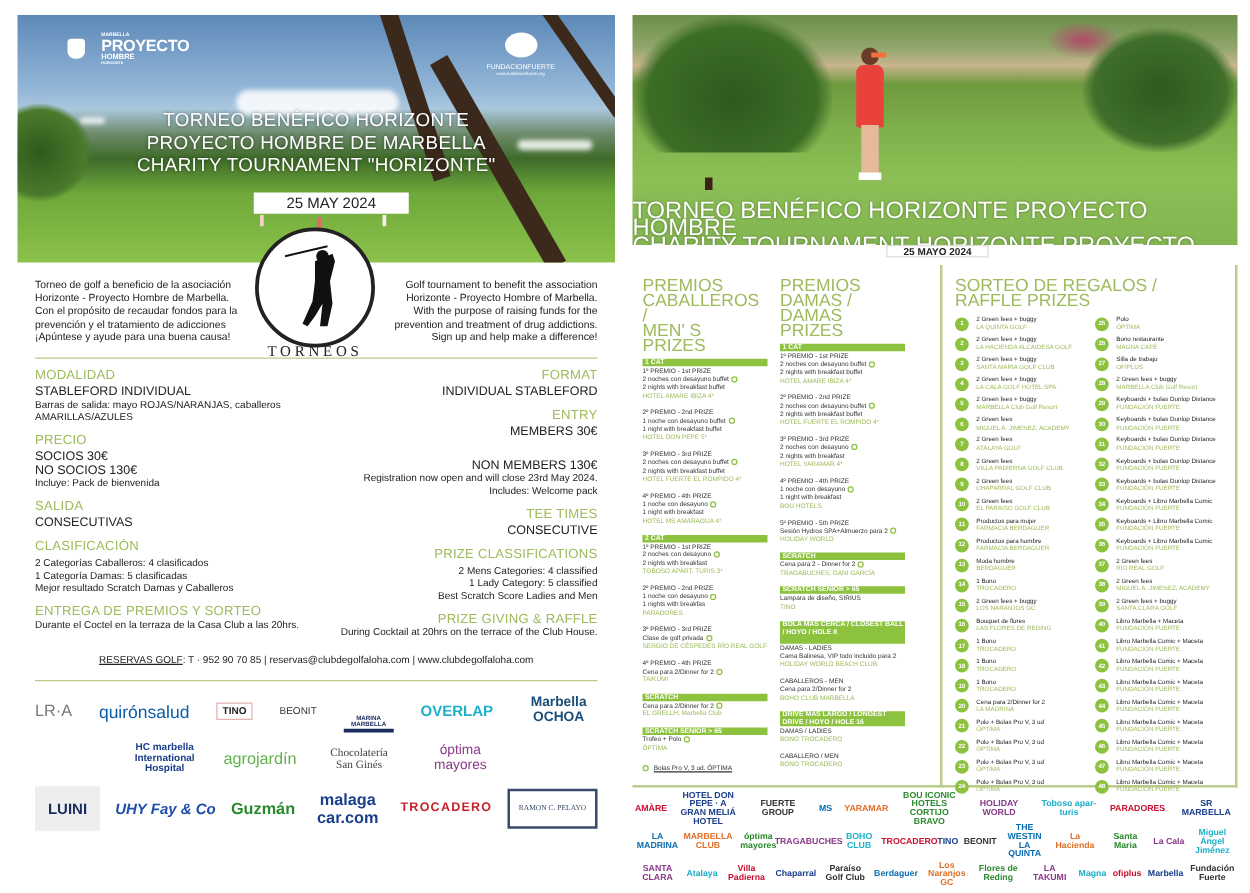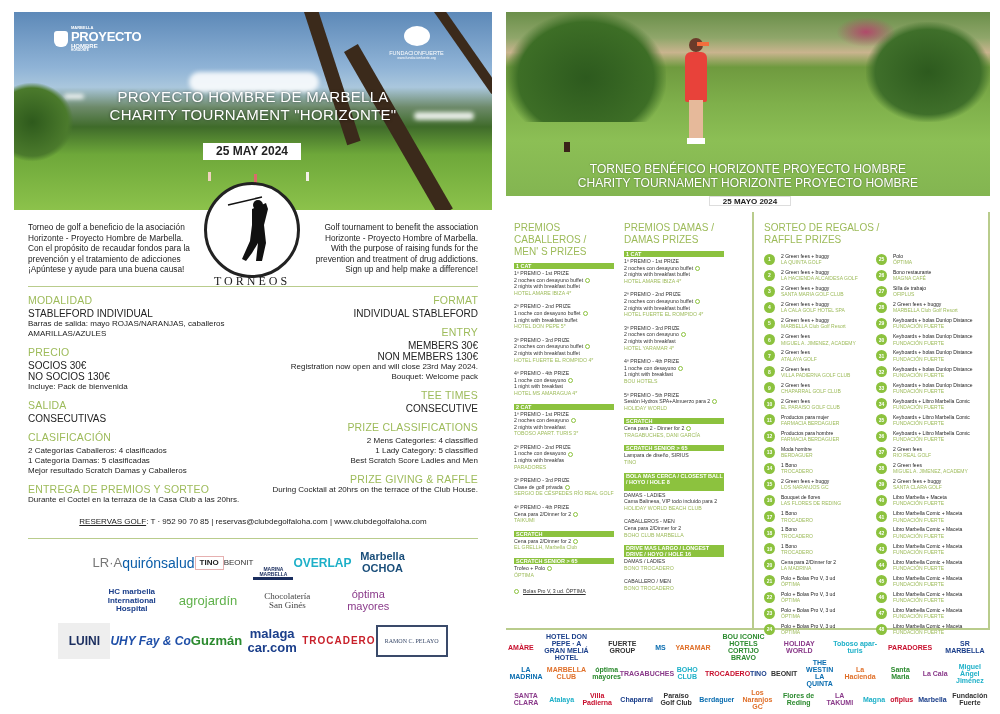--- a/index.html
+++ b/index.html
@@ -21,34 +21,34 @@
 .intro .r{width:170px;text-align:right}
 .rule{height:1px;background:#b9cc8c;margin:0 14px}
 .cols{display:flex;justify-content:space-between;padding:0 14px}
 .col{width:48%}
 .col.r{text-align:right}
 .h{color:#9dbb5a;font-size:10.5px;margin-top:7px;letter-spacing:.2px}
 .big{font-size:10px;color:#222;margin-top:2px}
 .small{font-size:8px;line-height:10px;color:#222}
 .reservas{text-align:center;font-size:8px;margin-top:12px}
 .reservas u{text-decoration:underline}
-.logos-row{display:flex;justify-content:center;align-items:center;padding:0 14px}
+.logos-row{display:flex;justify-content:space-between;align-items:center;padding:0 14px}
 .logo{font-weight:bold;font-size:11px;display:flex;align-items:center;justify-content:center;text-align:center;line-height:1.05}
 #right .hero{height:184px;background:linear-gradient(180deg,#6b8f4a 0%,#8fa66a 14%,#c9b48e 22%,#6f9a3f 30%,#7fb04b 50%,#8cbf55 70%,#83b551 100%)}
 .golfer{position:absolute;left:175px;top:18px;width:28px;height:120px}
 .golfer .body{position:absolute;left:4px;top:22px;width:22px;height:50px;background:#e8423a;border-radius:6px 6px 2px 2px}
 .golfer .head{position:absolute;left:8px;top:8px;width:14px;height:14px;background:#6b3b2a;border-radius:50%}
 .golfer .visor{position:absolute;left:16px;top:12px;width:12px;height:4px;background:#f36d3d}
 .golfer .legs{position:absolute;left:8px;top:70px;width:14px;height:42px;background:#e6b99a}
 .golfer .shoes{position:absolute;left:6px;top:108px;width:18px;height:6px;background:#fff}
-.rhero-title{position:absolute;left:0;right:0;top:150px;text-align:center;color:#fff;font-size:12px;line-height:14px;text-shadow:0 0 2px rgba(0,0,0,.4)}
+.rhero-title{position:absolute;left:0;right:0;top:150px;text-align:left;color:#fff;font-size:19px;line-height:14px;text-shadow:0 0 2px rgba(0,0,0,.4)}
 .rdate{left:203px;top:184px;width:82px;height:10px;font-size:8px;border:1px solid #ddd;line-height:9px;z-index:2}
 .prizes{position:absolute;top:200px;left:0;width:484px;height:418px;border:2px solid #b9cc8c;border-top:none;border-left:none}
 .pcol{position:absolute;top:0}
-.ph{color:#9dbb5a;font-size:10px;line-height:12px;margin-bottom:5px}
+.ph{color:#9dbb5a;font-size:14px;line-height:12px;margin-bottom:5px}
 .cat{background:#8cc23e;color:#fff;font-size:5.5px;font-weight:bold;height:6px;line-height:6px;padding-left:2px;margin-bottom:1px}
 .pi{font-size:5.2px;line-height:6.6px;margin-bottom:7px;color:#333}
 .pi .sp{color:#9dbb5a}
 .pi .dot{display:inline-block;width:5px;height:5px;border-radius:50%;border:1px solid #8cc23e;vertical-align:middle;margin-left:2px}
 .raffle{position:absolute;left:246px;top:0;width:236px;border-left:2px solid #b9cc8c;padding-left:10px;height:418px}
 .rgrid{display:flex}
 .rcol{width:112px}
 .ri{display:flex;align-items:center;height:16.1px}
 .num{width:11px;height:11px;border-radius:50%;background:#8cc23e;color:#fff;font-size:5px;font-weight:bold;display:flex;align-items:center;justify-content:center;margin-right:6px;flex:none}
 .ri .t{font-size:5px;line-height:6.2px}
@@ -64,39 +64,40 @@
   <div class="hero">
     <div class="cloud" style="left:175px;top:60px;width:130px;height:20px"></div>
     <div class="cloud" style="left:400px;top:100px;width:60px;height:8px"></div>
     <div class="cloud" style="left:50px;top:82px;width:20px;height:5px"></div>
 
     <div class="tree" style="left:290px;top:0;width:14px;height:140px;transform:rotate(-18deg)"></div>
     <div class="tree" style="left:330px;top:40px;width:16px;height:190px;transform:rotate(-30deg)"></div>
     <div class="tree" style="left:420px;top:0;width:10px;height:100px;transform:rotate(-35deg)"></div>
     <div style="position:absolute;left:0;top:70px;width:60px;height:80px;background:radial-gradient(ellipse at 30% 50%,#2e5a1c,#4b7a2c 60%,transparent 70%)"></div>
 
-    <div class="logo-ph" style="left:40px;top:14px;display:flex;align-items:center;gap:3px">
+    <div class="logo-ph" style="left:40px;top:14px;display:flex;align-items:center;gap:13px">
       <span style="width:14px;height:16px;background:#fff;border-radius:3px 3px 6px 6px;display:inline-block"></span>
       <span style="display:flex;flex-direction:column;line-height:1">
         <span style="font-size:4px">MARBELLA</span>
         <span style="font-size:13px;letter-spacing:-.3px">PROYECTO</span>
         <span style="font-size:6px">HOMBRE</span>
         <span style="font-size:3px">HORIZONTE</span>
       </span>
     </div>
     <div class="logo-ph" style="left:365px;top:14px;width:75px;text-align:center">
       <span style="display:inline-block;width:26px;height:20px;border-radius:50%;background:#fff"></span>
       <div style="font-size:5.5px;font-weight:normal">FUNDACIONFUERTE</div>
       <div style="font-size:3.5px;font-weight:normal">www.fundacionfuerte.org</div>
     </div>
     <div class="hero-title" style="top:76px">
+      <div>TORNEO BENÉFICO HORIZONTE</div>
       <div>PROYECTO HOMBRE DE MARBELLA</div>
       <div>CHARITY TOURNAMENT "HORIZONTE"</div>
     </div>
-    <div class="date-box" style="left:189px;top:131px;width:98px;height:17px;font-size:12px;line-height:17px;font-weight:bold">25 MAY 2024</div>
+    <div class="date-box" style="left:189px;top:142px;width:124px;height:17px;font-size:12px;line-height:17px;font-weight:normal">25 MAY 2024</div>
 
     <div style="position:absolute;left:194px;top:160px;width:3px;height:9px;background:#f1d2c0"></div>
     <div style="position:absolute;left:240px;top:162px;width:3px;height:9px;background:#d96b6b"></div>
     <div style="position:absolute;left:292px;top:160px;width:3px;height:9px;background:#f4f0e8"></div>
   </div>
 
   <div class="emblem">
     <svg width="60" height="70" viewBox="0 0 60 70">
       <path d="M6 10 L40 2" stroke="#111" stroke-width="1.5"></path>
       <circle cx="36" cy="10" r="5" fill="#111"></circle>
@@ -132,23 +133,23 @@
 
       <div class="h">ENTREGA DE PREMIOS Y SORTEO</div>
       <div class="small">Durante el Coctel en la terraza de la Casa Club a las 20hrs.</div>
     </div>
     <div class="col r">
       <div class="h">FORMAT</div>
       <div class="big">INDIVIDUAL STABLEFORD</div>
 
       <div class="h">ENTRY</div>
       <div class="big">MEMBERS 30€</div>
-      <div class="big" style="margin-top:0">NON MEMBERS 130€</div>
+      <div class="big" style="margin-top:16px">NON MEMBERS 130€</div>
       <div class="small">Registration now open and will close 23rd May 2024.</div>
-      <div class="small">Bouquet: Welcome pack</div>
+      <div class="small">Includes: Welcome pack</div>
 
       <div class="h">TEE TIMES</div>
       <div class="big">CONSECUTIVE</div>
 
       <div class="h">PRIZE CLASSIFICATIONS</div>
       <div class="small" style="margin-top:3px">2 Mens Categories: 4 classified</div>
       <div class="small">1 Lady Category: 5 classified</div>
       <div class="small">Best Scratch Score Ladies and Men</div>
 
       <div class="h">PRIZE GIVING &amp; RAFFLE</div>

